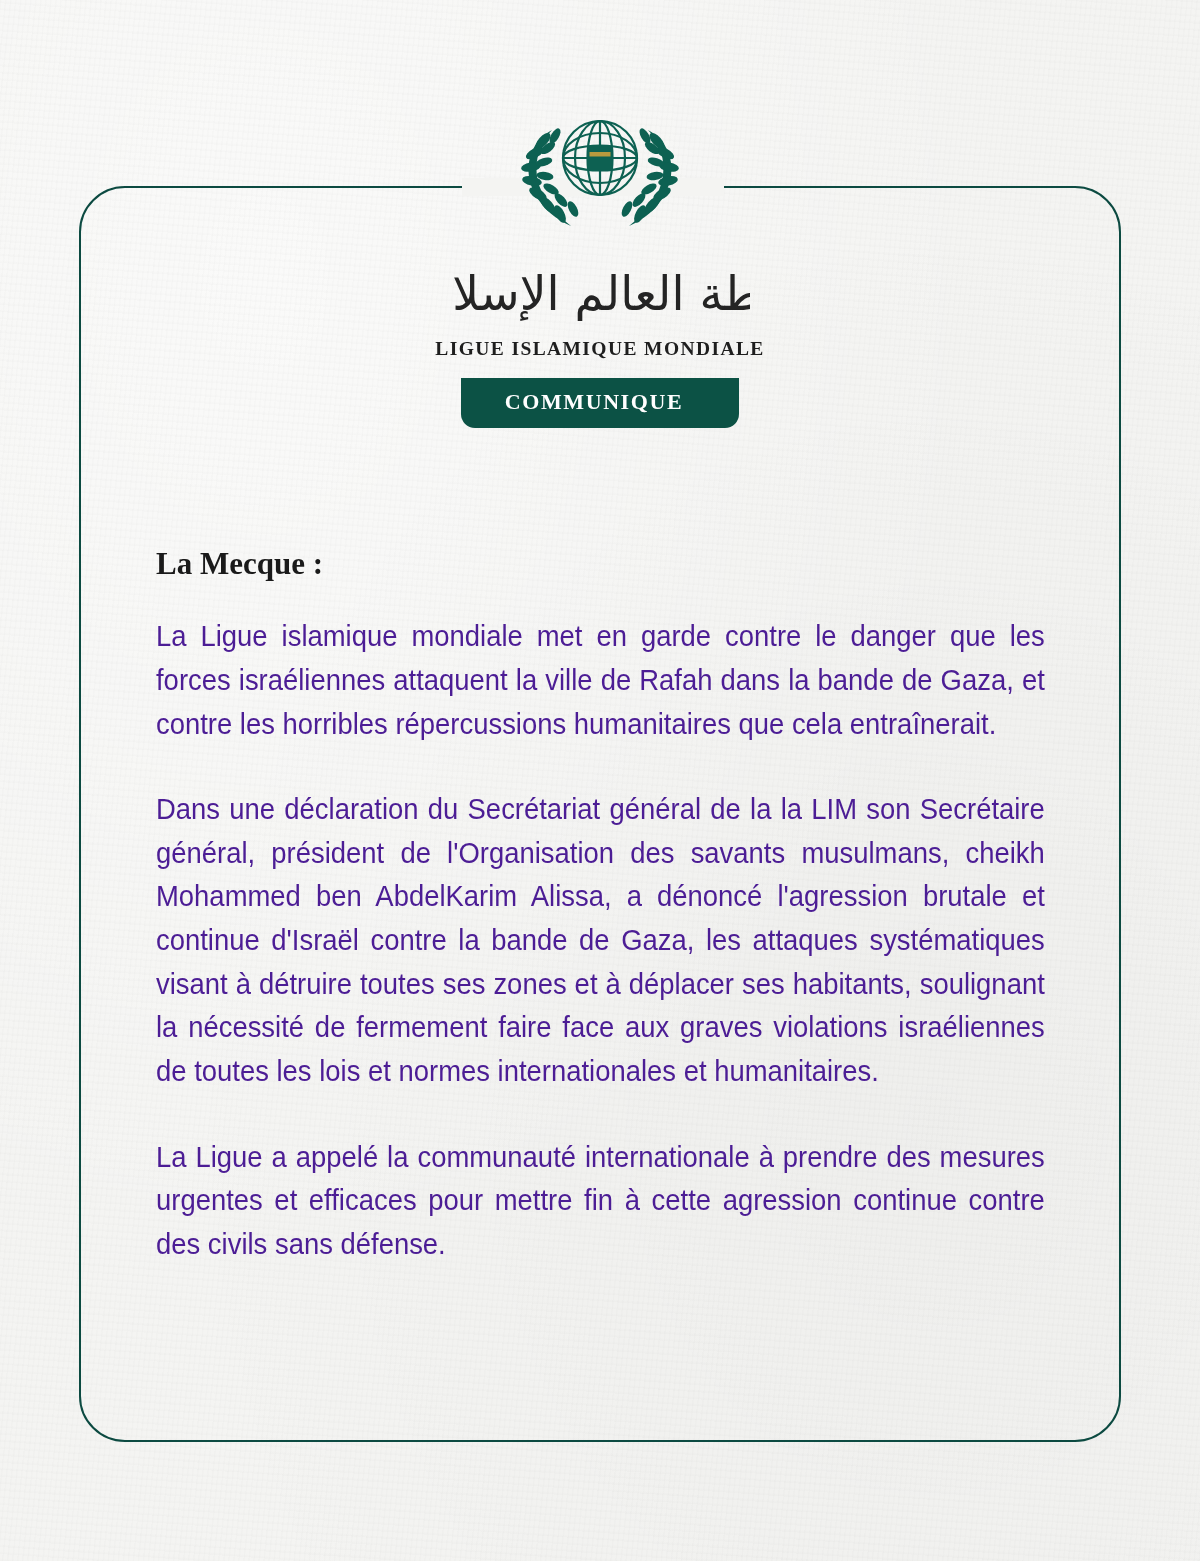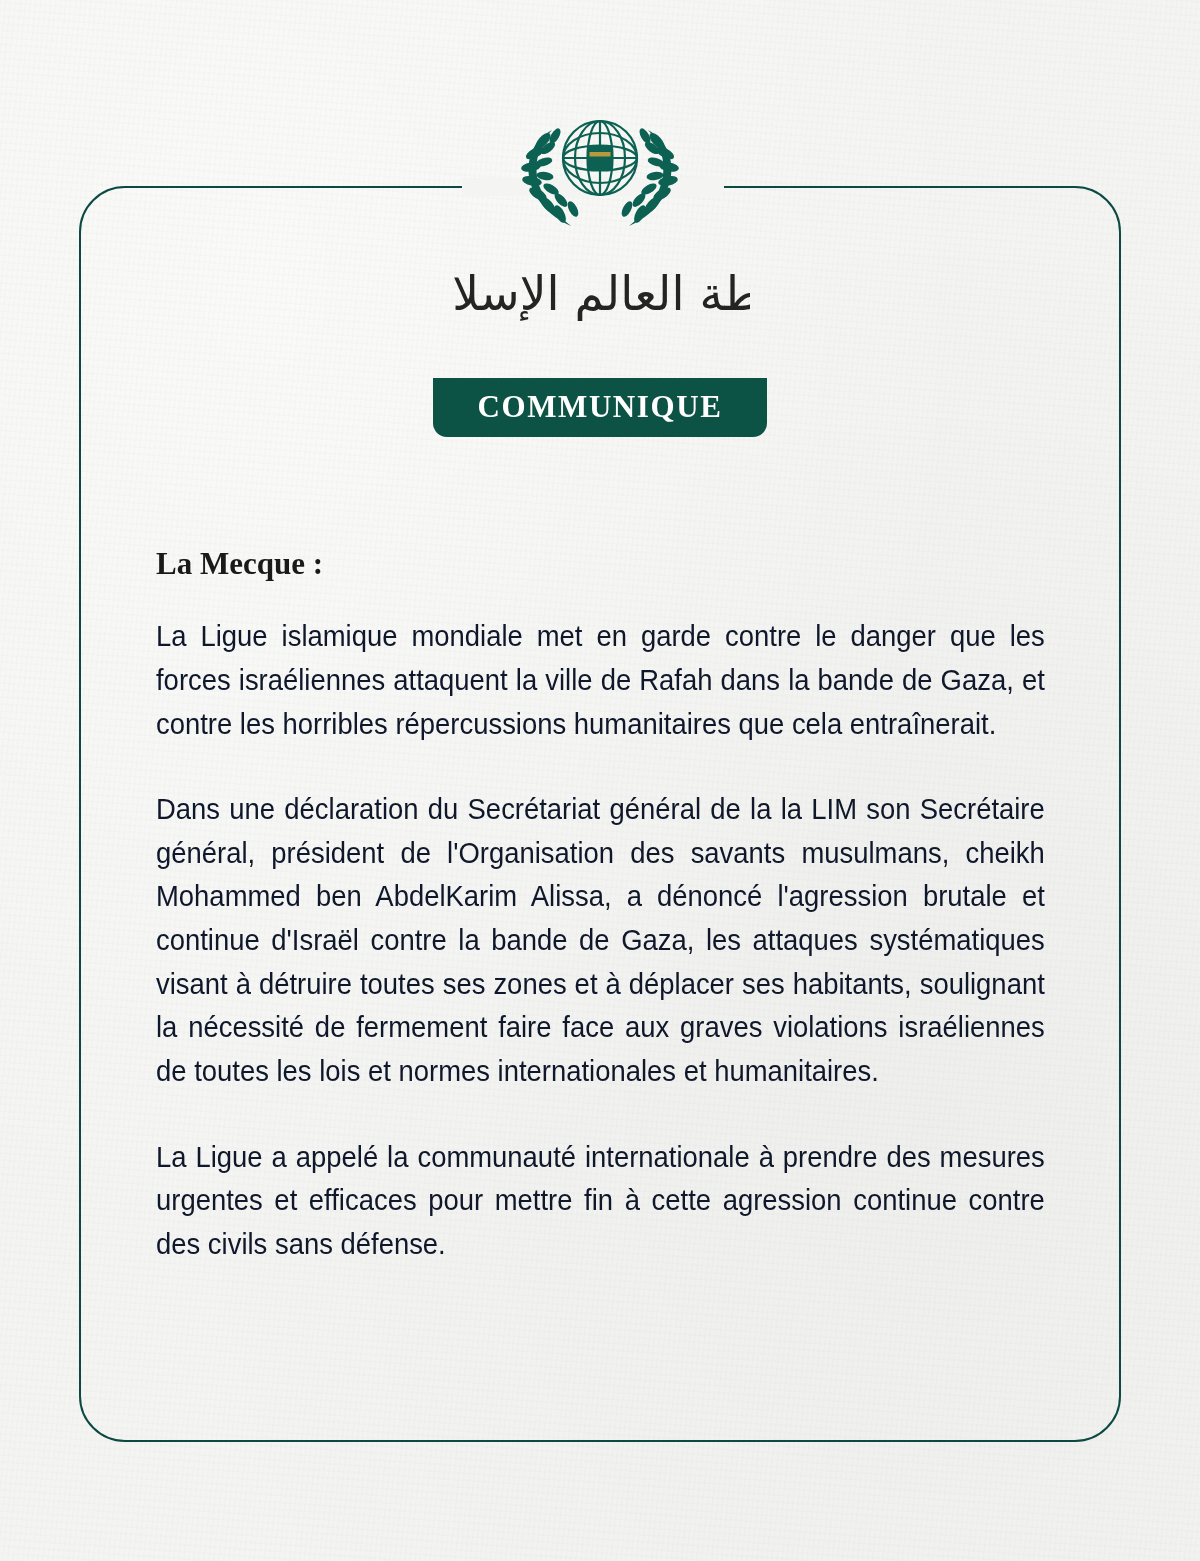--- a/index.html
+++ b/index.html
@@ -107,23 +107,23 @@
     top: 378px;
     width: 1200px;
     text-align: center;
   }
   .badge {
     display: inline-block;
     background: #0c5245;
     color: #ffffff;
     font-family: "Liberation Serif", serif;
     font-weight: bold;
-    font-size: 31px;
+    font-size: 22px;
     letter-spacing: 1.6px;
-    padding: 13px 44px 15px 44px;
+    padding: 13px 56px 15px 44px;
     border-radius: 0 0 14px 14px;
     line-height: 1.0;
   }
 
   
   .content {
     position: absolute;
     left: 156px;
     top: 505px;
     width: 889px;
@@ -134,21 +134,21 @@
     font-weight: bold;
     font-size: 31px;
     color: #1a1a1a;
     margin: 0 0 32px 0;
     line-height: 1.2;
   }
   .para {
     font-family: "Liberation Sans Narrow", "Liberation Sans", sans-serif;
     font-size: 29.5px;
     line-height: 1.48;
-    color: #0f172a;
+    color: #4c1d95;
     text-align: justify;
     margin: 0 0 42px 0;
     font-stretch: condensed;
     transform-origin: left top;
   }
   .para:last-child { margin-bottom: 0; }
   .para-inner {
     display: block;
     transform: scaleX(0.93);
     transform-origin: left center;
@@ -226,20 +226,21 @@
       </g>
     </svg>
   </div>
 
   <div class="arabic-wordmark">
     <svg width="300" height="78" viewBox="0 0 300 78">
       <text x="150" y="58" text-anchor="middle" font-family="'DejaVu Sans', sans-serif" font-size="47" fill="#242424">رابطة العالم الإسلامي</text>
     </svg>
   </div>
 
+  <div class="latin-wordmark">LIGUE ISLAMIQUE MONDIALE</div>
 
   <div class="badge-wrap">
     <span class="badge">COMMUNIQUE</span>
   </div>
 
   <div class="content">
     <p class="dateline">La Mecque :</p>
 
     <p class="para">
         <span class="para-inner">La Ligue islamique mondiale met en garde contre le danger que les forces israéliennes attaquent la ville de Rafah dans la bande de Gaza, et contre les horribles répercussions humanitaires que cela entraînerait.</span>

